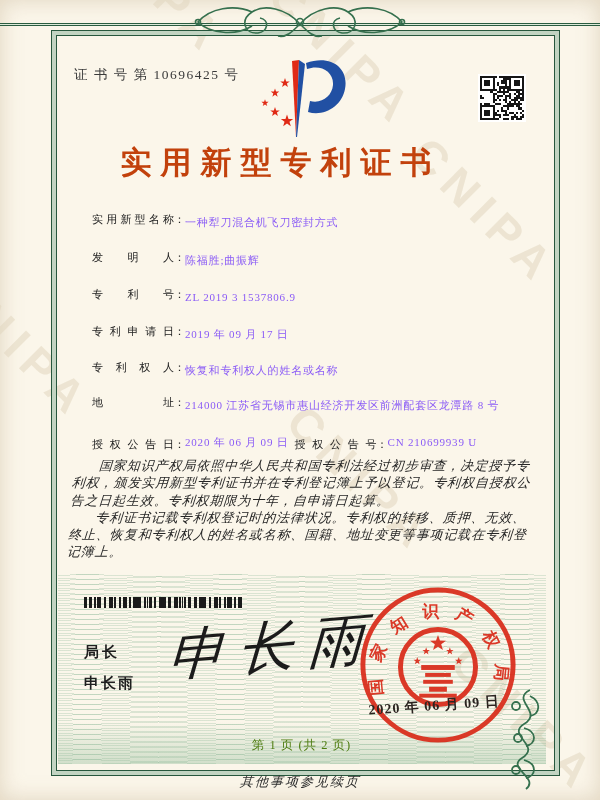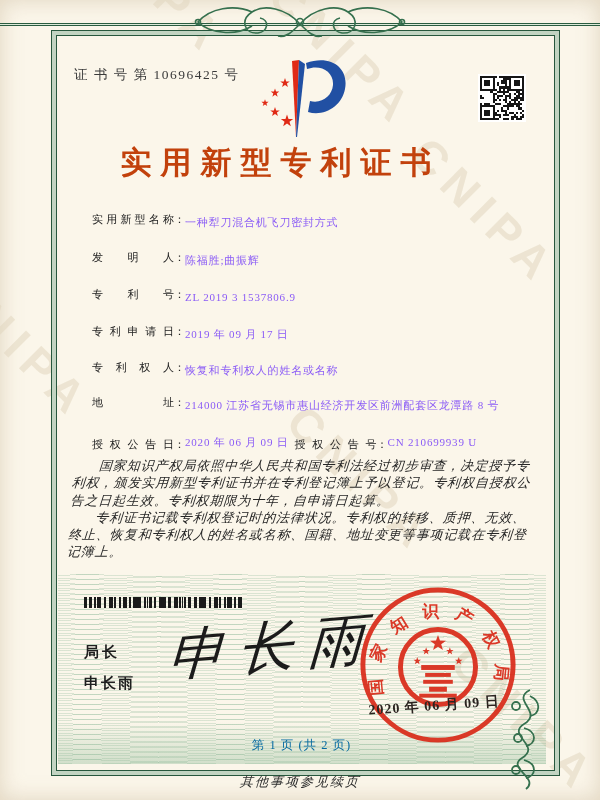--- a/index.html
+++ b/index.html
@@ -71,21 +71,21 @@
 
   .sig-title{left:84px;top:643px;font-size:15px;font-weight:700;letter-spacing:3px;color:#1f1f1f;z-index:5;}
   .sig-name{left:84px;top:674px;font-size:15px;font-weight:600;letter-spacing:2px;color:#1f1f1f;z-index:5;}
   .autograph{left:168px;top:610px;width:215px;font-size:56px;color:#1b1b1b;z-index:5;
     letter-spacing:14px;white-space:nowrap;transform:rotate(-5deg) skewX(-8deg);}
 
   .seal{left:354px;top:584px;z-index:5;}
   .seal-date{left:362px;top:697px;width:144px;text-align:center;font-size:14px;font-weight:bold;
     color:#2b2420;letter-spacing:1px;transform:rotate(-4deg);z-index:6;}
 
-  .page-no{left:52px;top:737px;width:499px;text-align:center;font-size:12.5px;letter-spacing:1px;color:#0369a1;z-index:5;}
+  .page-no{left:52px;top:737px;width:499px;text-align:center;font-size:12.5px;letter-spacing:1px;color:#4d7c0f;z-index:5;}
   .bottom-note{left:0;top:773px;width:600px;text-align:center;font-size:13px;letter-spacing:2px;
     color:#2e2e2e;z-index:4;transform:skewX(-4deg);}
 
   .corner-ornament{left:496px;top:686px;z-index:6;}
 </style>
 </head>
 <body>
 
 <div id="page">
 

